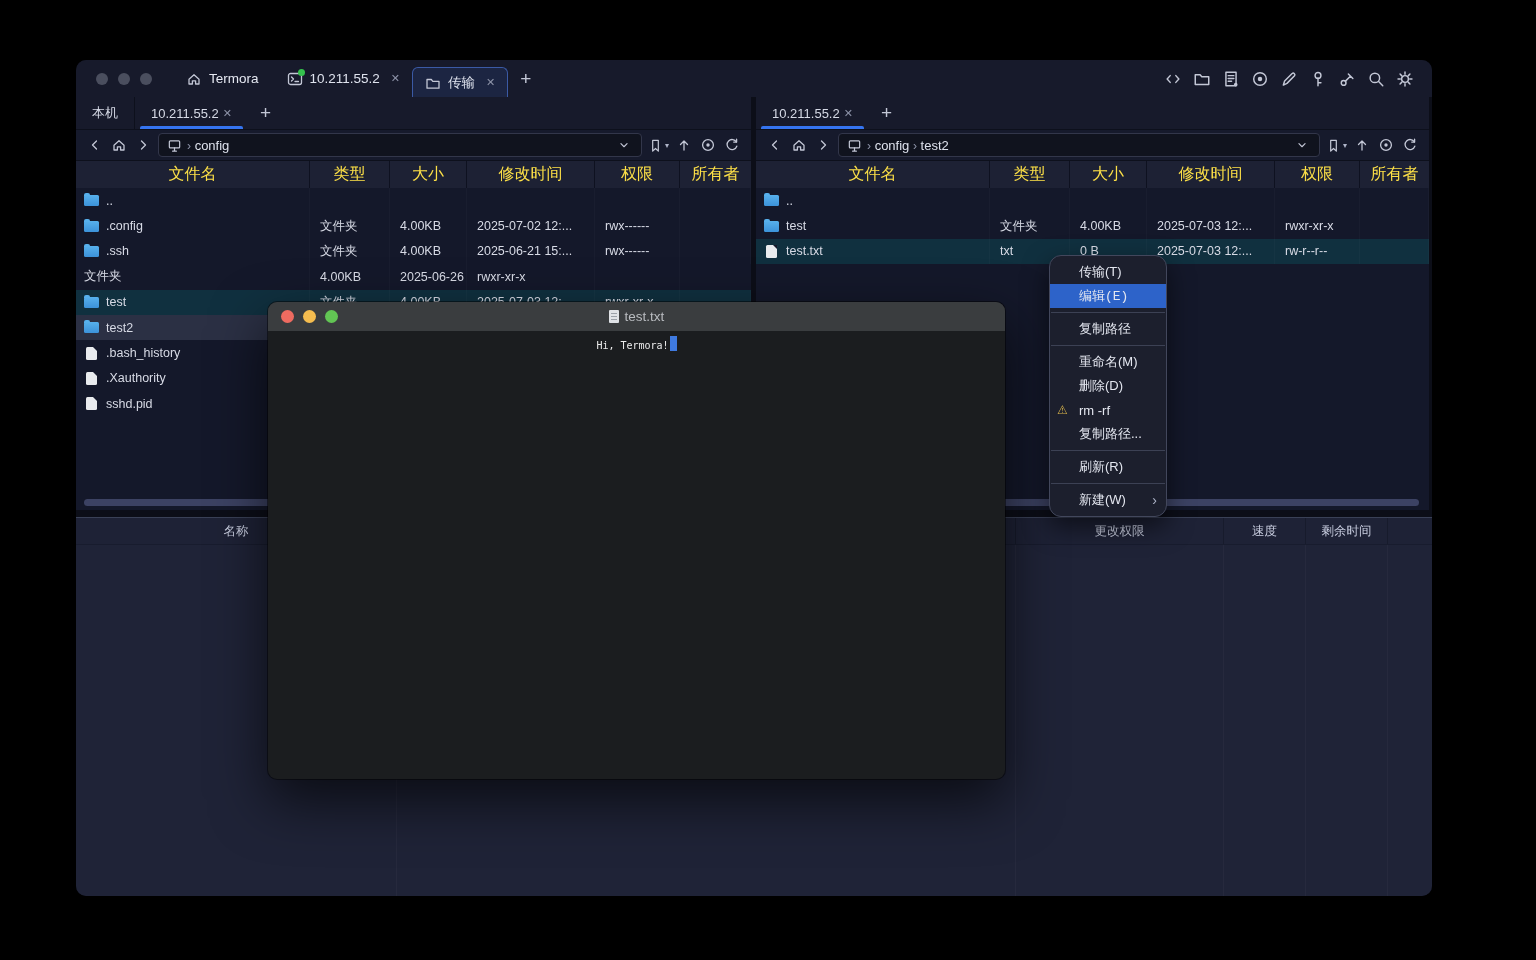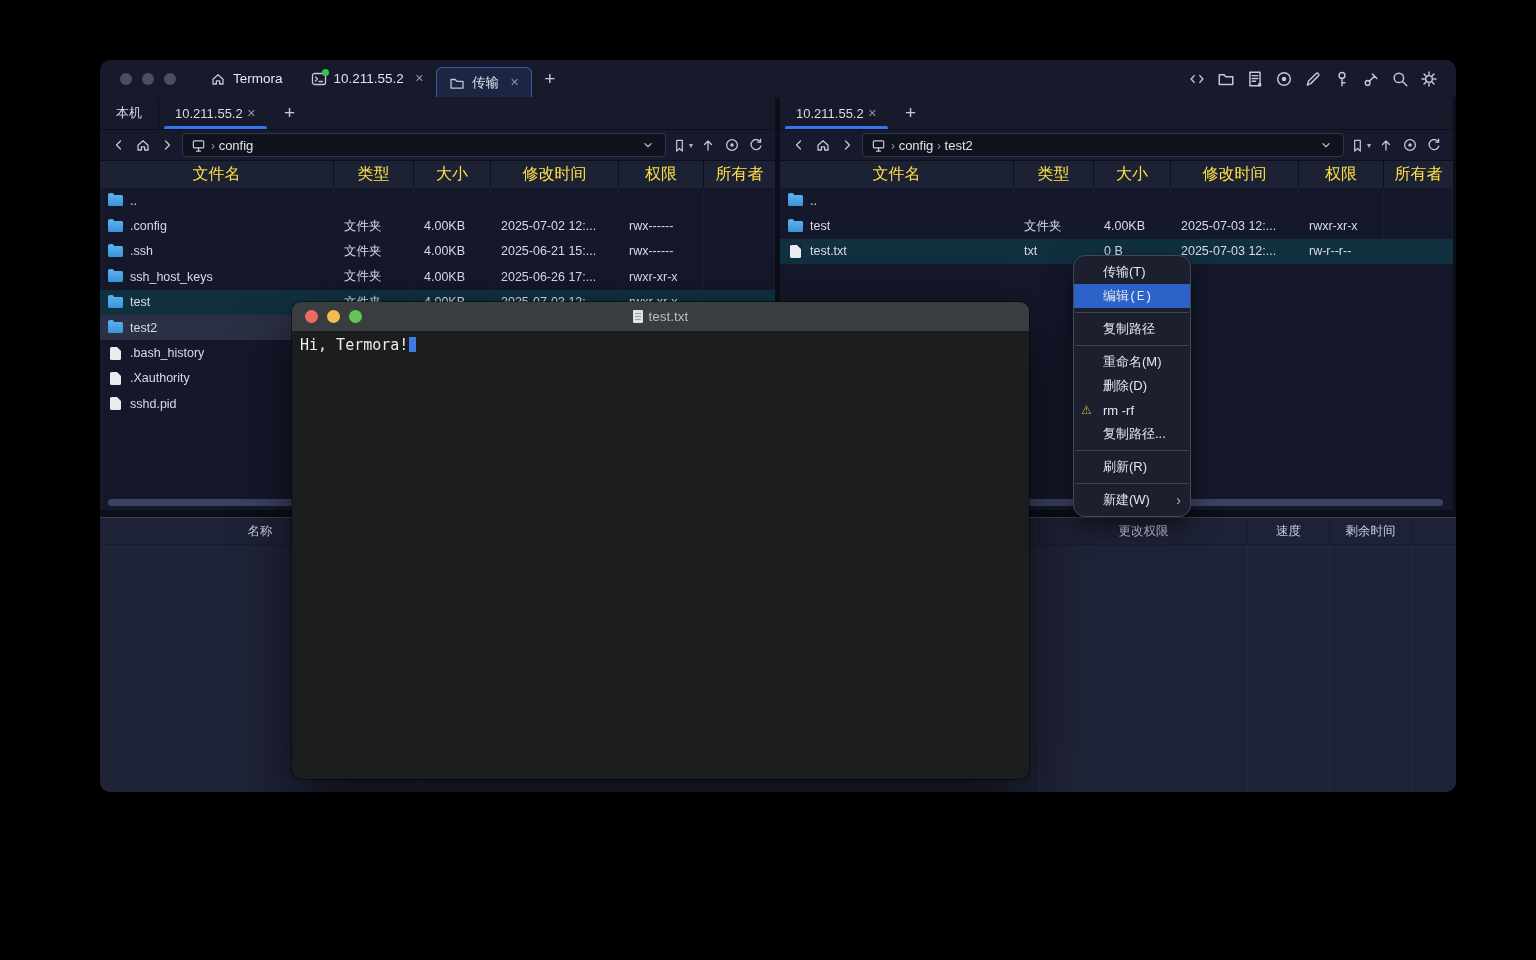--- a/index.html
+++ b/index.html
@@ -1,19 +1,19 @@
 <!DOCTYPE html>
 <html><head>
 <meta charset="utf-8">
 <style>
   * { box-sizing:border-box; margin:0; padding:0; }
   html,body { width:1536px; height:960px; background:#000; overflow:hidden;
     font-family:"Liberation Sans","DejaVu Sans",sans-serif; }
 
-  .app { position:absolute; left:100px; top:60px; width:1356px; height:732px;
+  .app { position:absolute; left:76px; top:60px; width:1356px; height:836px;
     background:#0c0e18; border-radius:10px; overflow:hidden;
     box-shadow:0 25px 60px rgba(0,0,0,.55); }
 
   
   .titlebar { position:absolute; left:0; top:0; width:100%; height:37px;
     background:#171a2b; display:flex; align-items:stretch; }
   .dots { display:flex; align-items:center; gap:10px; padding:0 18px 0 20px; }
   .dot { width:12px; height:12px; border-radius:50%; background:#4a4e5e; }
   .apptab { display:flex; align-items:center; gap:7px; padding:0 16px; color:#e6e9f2; font-size:13.5px; }
   .wtab { display:flex; align-items:center; gap:7px; padding:0 12px; color:#dfe3ee; font-size:13.5px; position:relative; }
@@ -91,21 +91,21 @@
     background:#1b1d1f; overflow:hidden; z-index:20;
     box-shadow:0 22px 55px rgba(0,0,0,.65), 0 0 0 1px rgba(0,0,0,.45); }
   .etb { height:29px; background:#3a3d3f; position:relative; display:flex; align-items:center; }
   .lights { display:flex; gap:9px; padding-left:13px; }
   .light { width:13px; height:13px; border-radius:50%; }
   .light.red { background:#ee6b60; } .light.yellow { background:#f5bd4f; } .light.green { background:#62c554; }
   .etitle { position:absolute; left:0; right:0; text-align:center; color:#b9bcc0; font-size:13.5px;
     display:flex; align-items:center; justify-content:center; gap:6px; pointer-events:none; }
   .doc-ic { display:inline-block; width:10px; height:13px; background:#dfe2e6; border-radius:1px; position:relative; }
   .doc-ic::before { content:""; position:absolute; top:3px; left:2px; right:2px; height:1px; background:#9aa0a8; box-shadow:0 3px 0 #9aa0a8, 0 6px 0 #9aa0a8; }
-  .ebody { padding:5px 8px; font-family:"DejaVu Sans Mono","Liberation Mono",monospace; font-size:15px; color:#ececec; }
+  .ebody { padding:5px 8px; font-family:"DejaVu Sans Mono","Liberation Mono",monospace; font-size:10px; color:#ececec;text-align:center; }
   .cursor { display:inline-block; width:7px; height:15px; background:#3f7ae0; vertical-align:-2px; margin-left:1px; }
 </style>
 </head>
 <body>
 
 <div class="app">
 
   <div class="titlebar">
     <div class="dots">
       <span class="dot"></span>
@@ -299,24 +299,20 @@
             <span>.ssh</span>
           </div>
           <div>文件夹</div>
           <div>4.00KB</div>
           <div>2025-06-21 15:...</div>
           <div>rwx------</div>
           <div></div>
         </div>
 
         <div class="frow">
-          <div>
-            <span class="ficon folder"></span>
-            <span>ssh_host_keys</span>
-          </div>
           <div>文件夹</div>
           <div>4.00KB</div>
           <div>2025-06-26 17:...</div>
           <div>rwxr-xr-x</div>
           <div></div>
         </div>
 
         <div class="frow sel-teal">
           <div>
             <span class="ficon folder"></span>

